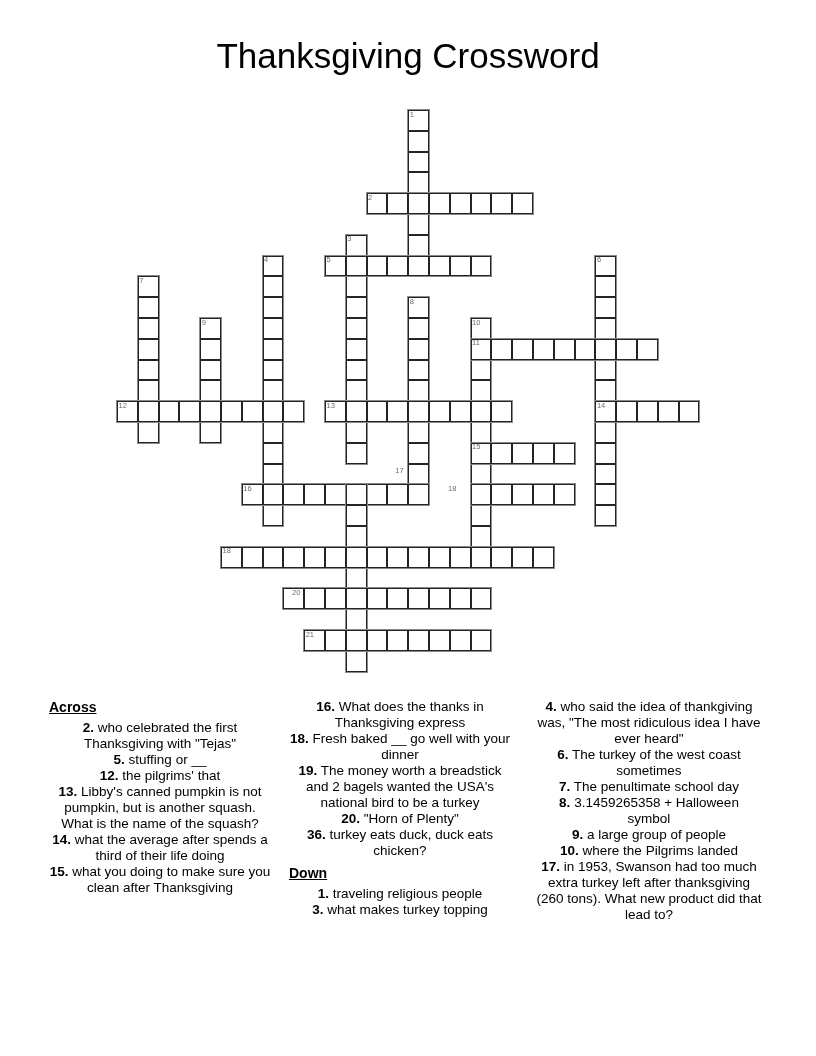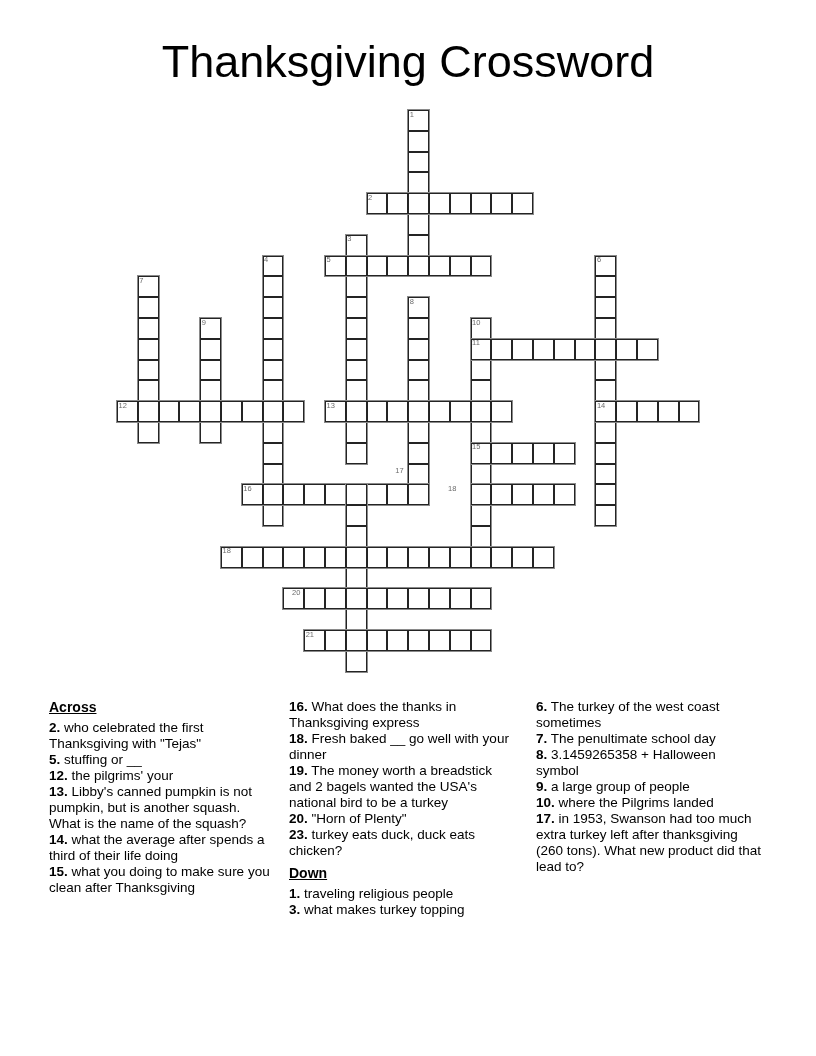--- a/index.html
+++ b/index.html
@@ -2,21 +2,21 @@
 <html><head>
 <meta charset="utf-8">
 <style>
   html,body{margin:0;padding:0;}
   body{
     width:816px;height:1056px;position:relative;background:#ffffff;
     font-family:"Liberation Sans", sans-serif;color:#000;overflow:hidden;
   }
   .title{
     position:absolute;left:0;top:36px;width:816px;margin:0;
-    font-size:45px;font-weight:400;text-align:center;letter-spacing:0;
+    font-size:35px;font-weight:400;text-align:center;letter-spacing:0;
     color:#000;
   }
   #grid{position:absolute;left:0;top:0;width:816px;height:700px;}
   .word{
     position:absolute;display:flex;box-sizing:border-box;
     border:1px solid #8a8a8a;background:transparent;
   }
   .word.across{flex-direction:row;}
   .word.down{flex-direction:column;}
   .cell{
@@ -28,21 +28,21 @@
   }
   .clue-col{position:absolute;top:699px;font-size:13.5px;line-height:16px;}
   #clue-col-1{left:49px;width:222px;}
   #clue-col-2{left:289px;width:222px;}
   #clue-col-3{left:536px;width:226px;}
   .clue-heading{
     font-weight:700;text-decoration:underline;font-size:14px;
     margin:0 0 5px 0;
   }
   .clue-heading.mt{margin-top:6px;}
-  .clue{margin:0;padding:0;}
+  .clue{margin:0;padding:0;text-align:center;}
   .clue b{font-weight:700;}
 </style>
 </head>
 <body>
 
 <h1 class="title">Thanksgiving Crossword</h1>
 
 <div id="grid">
     <div class="word down" style="left: 407.2px; top: 109px; width: 22.8px; height: 168.4px;">
       <div class="cell"></div>
@@ -298,35 +298,36 @@
     <span class="cellnum" style="left: 448px; top: 484.9px;">18</span>
     <span class="cellnum" style="left: 222.5px; top: 547.3px;">18</span>
     <span class="cellnum" style="left: 292px; top: 588.9px;">20</span>
     <span class="cellnum" style="left: 305.7px; top: 630.5px;">21</span>
   </div>
 
 <div id="clue-col-1" class="clue-col">
     <div class="clue-heading">Across</div>
     <p class="clue"><b>2.</b><span> who celebrated the first Thanksgiving with "Tejas"</span></p>
     <p class="clue"><b>5.</b><span> stuffing or __</span></p>
-    <p class="clue"><b>12.</b><span> the pilgrims' your</span></p>
+    <p class="clue"><b>12.</b><span> the pilgrims' that</span></p>
     <p class="clue"><b>13.</b><span> Libby's canned pumpkin is not pumpkin, but is another squash. What is the name of the squash?</span></p>
     <p class="clue"><b>14.</b><span> what the average after spends a third of their life doing</span></p>
     <p class="clue"><b>15.</b><span> what you doing to make sure you clean after Thanksgiving</span></p>
   </div>
 <div id="clue-col-2" class="clue-col">
     <p class="clue"><b>16.</b><span> What does the thanks in Thanksgiving express</span></p>
     <p class="clue"><b>18.</b><span> Fresh baked __ go well with your dinner</span></p>
     <p class="clue"><b>19.</b><span> The money worth a breadstick and 2 bagels wanted the USA's national bird to be a turkey</span></p>
     <p class="clue"><b>20.</b><span> "Horn of Plenty"</span></p>
-    <p class="clue"><b>23.</b><span> turkey eats duck, duck eats chicken?</span></p>
+    <p class="clue"><b>36.</b><span> turkey eats duck, duck eats chicken?</span></p>
     <div class="clue-heading mt">Down</div>
     <p class="clue"><b>1.</b><span> traveling religious people</span></p>
     <p class="clue"><b>3.</b><span> what makes turkey topping</span></p>
   </div>
 <div id="clue-col-3" class="clue-col">
+    <p class="clue"><b>4.</b><span> who said the idea of thankgiving was, "The most ridiculous idea I have ever heard"</span></p>
     <p class="clue"><b>6.</b><span> The turkey of the west coast sometimes</span></p>
     <p class="clue"><b>7.</b><span> The penultimate school day</span></p>
     <p class="clue"><b>8.</b><span> 3.1459265358 + Halloween symbol</span></p>
     <p class="clue"><b>9.</b><span> a large group of people</span></p>
     <p class="clue"><b>10.</b><span> where the Pilgrims landed</span></p>
     <p class="clue"><b>17.</b><span> in 1953, Swanson had too much extra turkey left after thanksgiving (260 tons). What new product did that lead to?</span></p>
   </div>
 
 </body></html>

